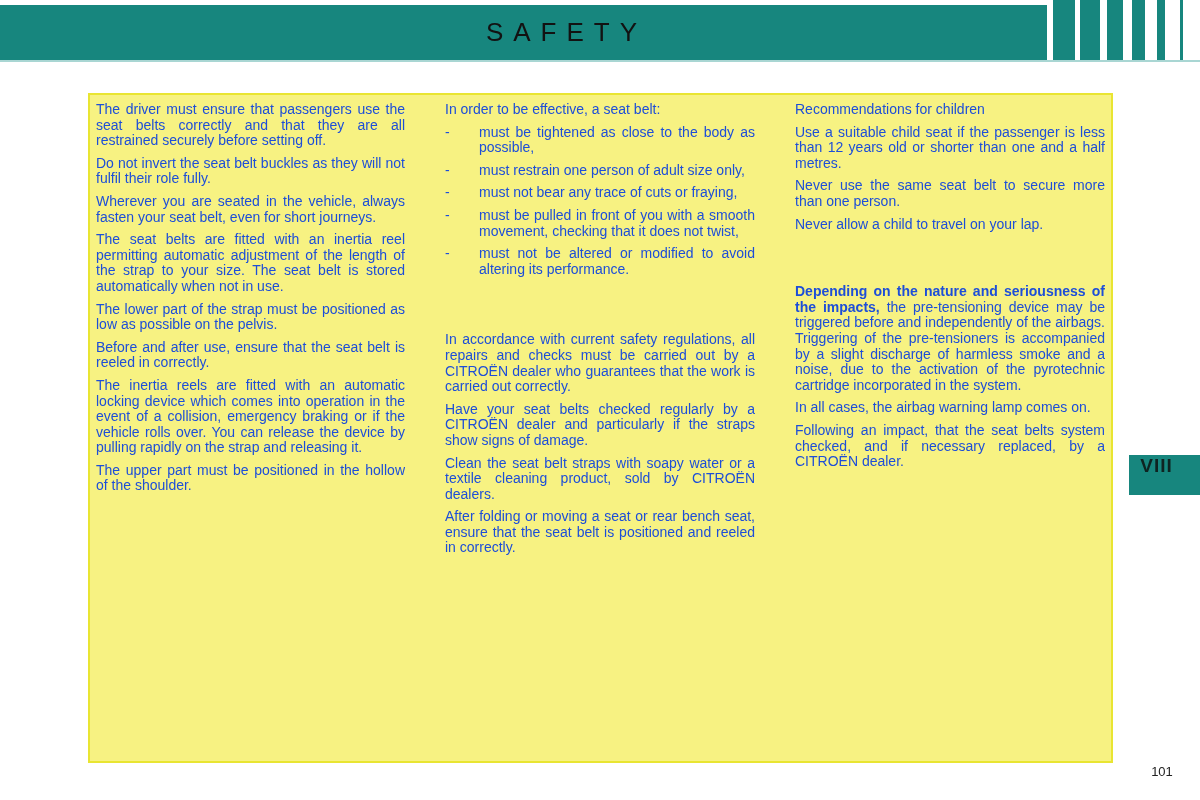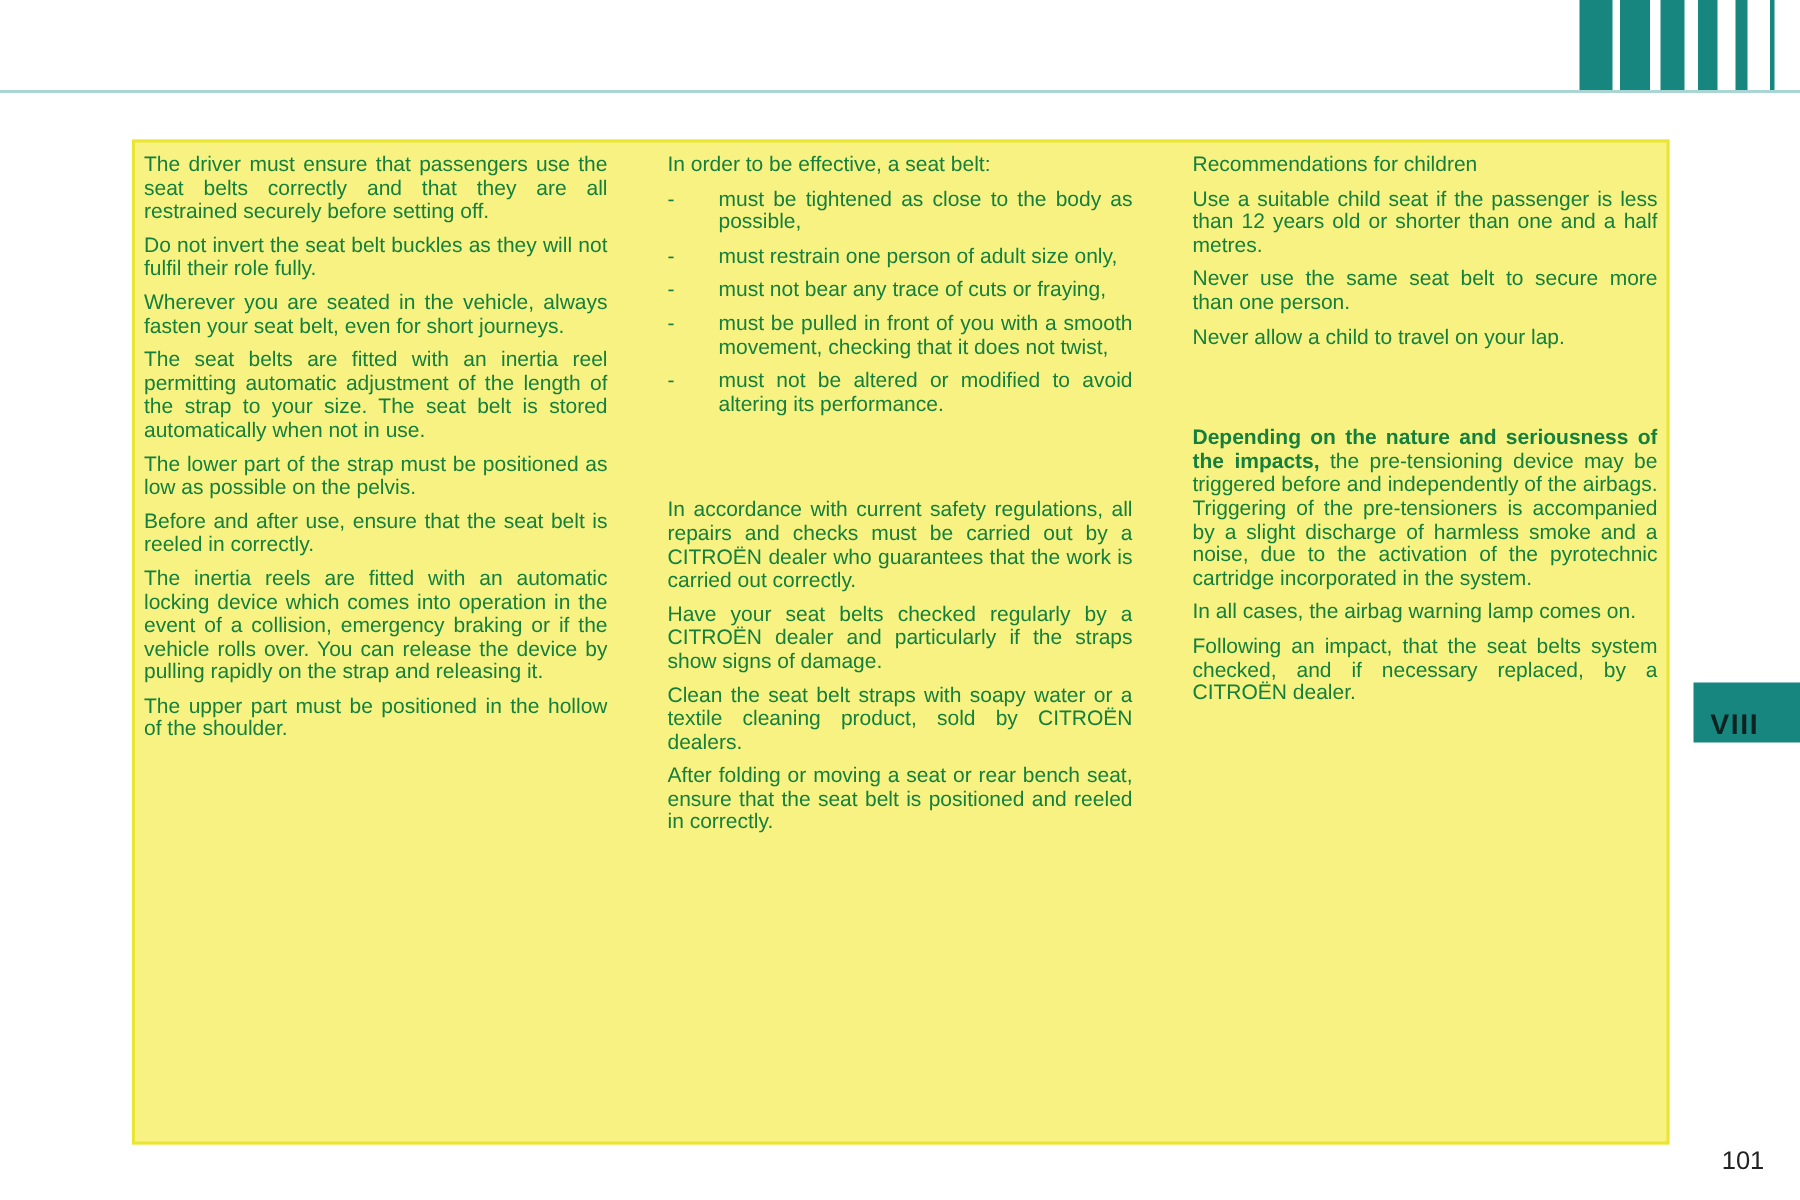--- a/index.html
+++ b/index.html
@@ -71,21 +71,21 @@
     height: 670px;
     box-sizing: border-box;
     background: #F7F282;
     border: 2px solid #E9E532;
     padding: 7px 5px 0 6px;
     display: grid;
     grid-template-columns: 309px 310px 310px;
     column-gap: 40px;
   }
   .col {
-    color: #15803d;
+    color: #1d4ed8;
     font-size: 14px;
     line-height: 15.6px;
     text-align: justify;
     overflow: hidden;
   }
   .col p { margin: 0 0 7px 0; }
   .col .heading { font-weight: 400; }
   .bullet-row { display: flex; margin: 0 0 7px 0; }
   .bullet-marker { flex: 0 0 34px; }
   .bullet-text { flex: 1; text-align: justify; }
@@ -95,48 +95,51 @@
 
   
   .chapter-tab {
     position: absolute;
     left: 1129px;
     top: 455px;
     width: 71px;
     height: 40px;
     background: #17867E;
     display: flex;
-    align-items: flex-end;
+    align-items: flex-start;
     justify-content: center;
     padding-right: 16px;
     box-sizing: border-box;
   }
   .chapter-tab span {
     font-size: 19px;
     font-weight: 700;
     letter-spacing: 1px;
     color: #0E2321;
   }
 
   
   .page-number {
     position: absolute;
     left: 1140px;
     top: 764px;
     width: 44px;
     text-align: center;
-    font-size: 17px;
+    font-size: 13px;
     color: #222222;
   }
 </style>
 </head>
 <body>
 
 <div class="page">
 
+  <div class="header-bar">
+    <div class="header-title">SAFETY</div>
+  </div>
   <div class="deco-bars">
     <div class="bar b1"></div>
     <div class="bar b2"></div>
     <div class="bar b3"></div>
     <div class="bar b4"></div>
     <div class="bar b5"></div>
     <div class="bar b6"></div>
   </div>
   <div class="header-underline"></div>
 

